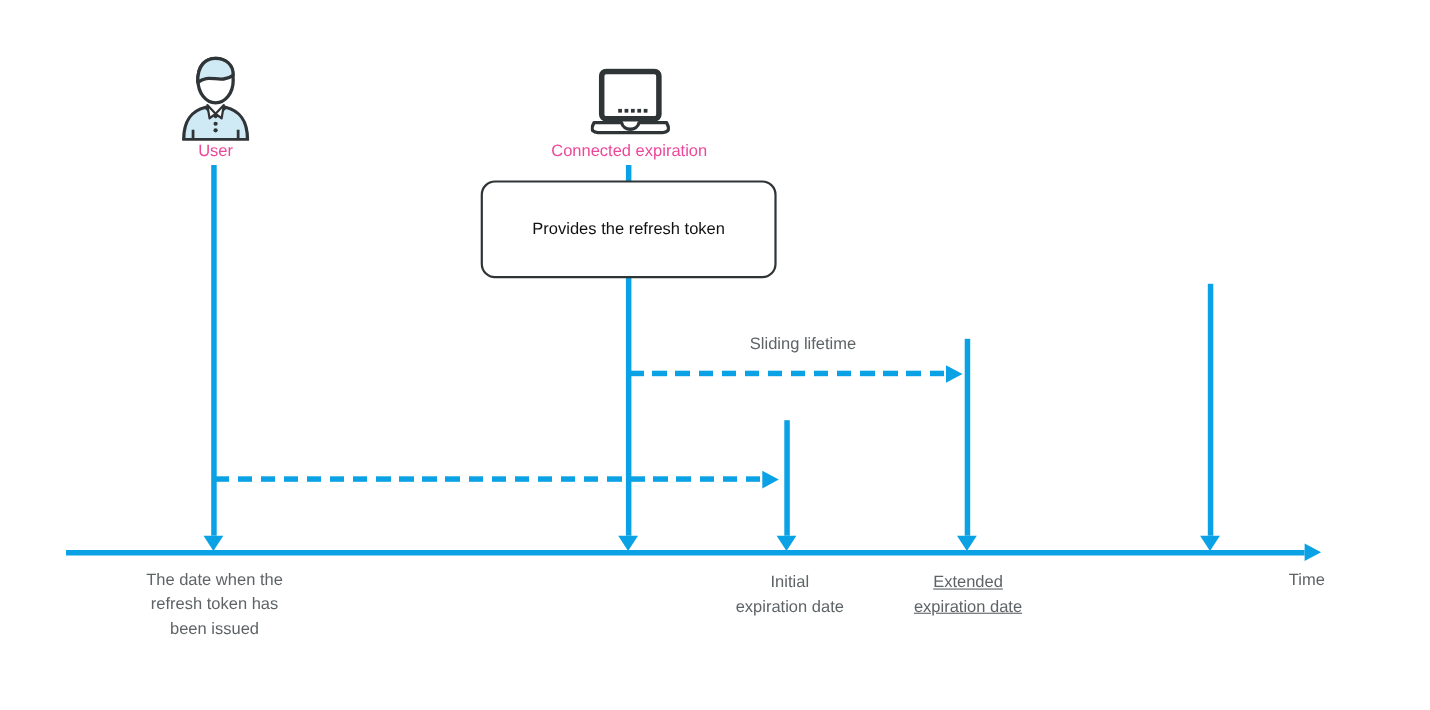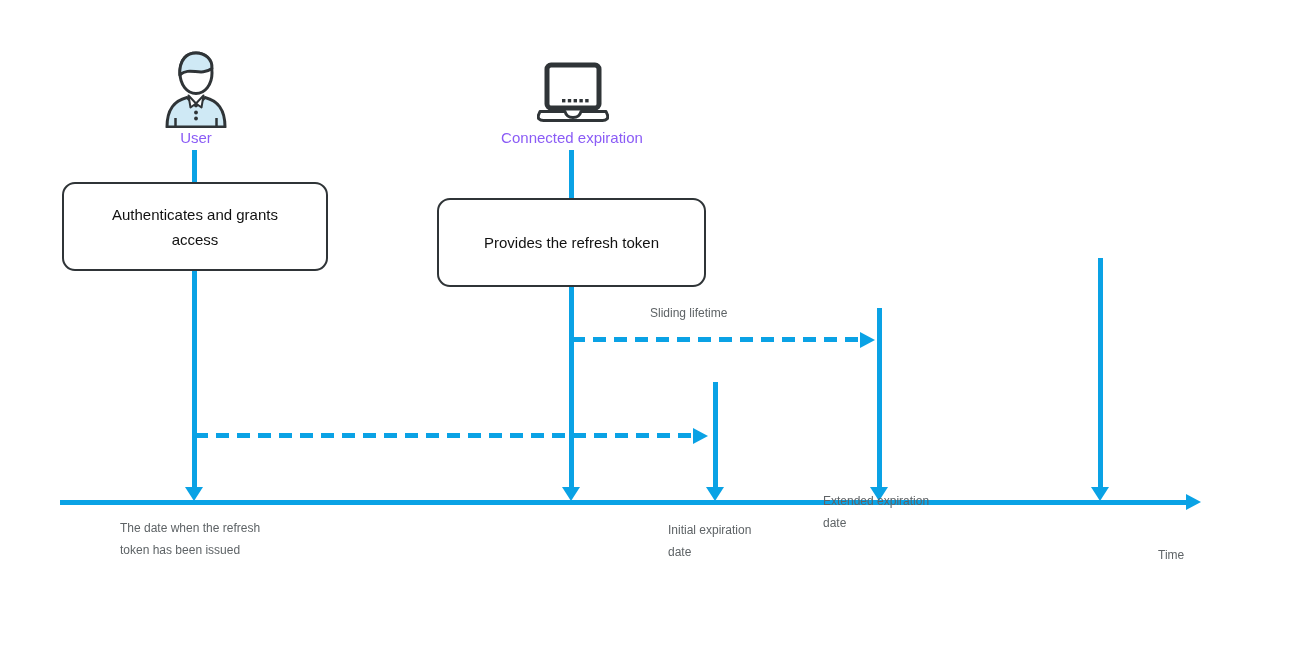--- a/index.html
+++ b/index.html
@@ -45,25 +45,25 @@
     border-radius:13px;
     display:flex;align-items:center;justify-content:center;
   }
   .node-box .box-label{
     text-align:center;
     font-size:15px;line-height:25px;color:#111;
   }
   
   .actor-label{
     position:absolute;text-align:center;
-    font-size:15px;color:#8b5cf6;
+    font-size:15px;color:#ec4899;
   }
   .gray-label{
-    position:absolute;text-align:left;
-    font-size:12px;line-height:22px;color:var(--gray);
+    position:absolute;text-align:center;
+    font-size:15px;line-height:22px;color:var(--gray);
   }
   svg{display:block;}
 </style>
 </head>
 <body>
 
 <div class="canvas">
 
   <div class="vline" style="left:192px;top:150px;height:337px;"></div>
   <div class="arrow-down" style="left:185px;top:487px;"></div>
@@ -111,25 +111,22 @@
       <rect x="25" y="37" width="3.4" height="3.4" fill="#2f3437"></rect>
       <rect x="30.8" y="37" width="3.4" height="3.4" fill="#2f3437"></rect>
       <rect x="36.6" y="37" width="3.4" height="3.4" fill="#2f3437"></rect>
       <rect x="42.4" y="37" width="3.4" height="3.4" fill="#2f3437"></rect>
       <rect x="48.2" y="37" width="3.4" height="3.4" fill="#2f3437"></rect>
       <path d="M3,49.5 L28,49.5 C29,53.5 32.5,55.5 36,55.5 C39.5,55.5 43,53.5 44,49.5 L69,49.5 L70.5,53 C71.5,56.5 69.5,58.5 65.5,58.5 L6.5,58.5 C2.5,58.5 0.5,56.5 1.5,53 Z" fill="#ffffff" stroke="#2f3437" stroke-width="3" stroke-linejoin="round"></path>
     </svg>
   </div>
   <div class="actor-label" style="left:472px;top:129px;width:200px;">Connected expiration</div>
 
-  <div class="node-box" style="left:62px;top:182px;width:266px;height:89px;">
-    <div class="box-label" style="width:170px;">Authenticates and grants access</div>
-  </div>
-  <div class="node-box" style="left:437px;top:198px;width:269px;height:89px;">
+  <div class="node-box" style="left:437px;top:164px;width:269px;height:89px;">
     <div class="box-label" style="width:230px;">Provides the refresh token</div>
   </div>
 
   <div class="gray-label" style="left:668px;top:519px;width:100px;">Initial expiration date</div>
   <div class="gray-label" style="left:120px;top:517px;width:150px;">The date when the refresh token has been issued</div>
-  <div class="gray-label" style="left:823px;top:490px;width:114px;">Extended expiration date</div>
-  <div class="gray-label" style="left:1158px;top:544px;width:60px;">Time</div>
+  <div class="gray-label" style="left:823px;top:519px;width:114px;text-decoration:underline;">Extended expiration date</div>
+  <div class="gray-label" style="left:1158px;top:517px;width:60px;">Time</div>
 
 </div>
 
 </body></html>

